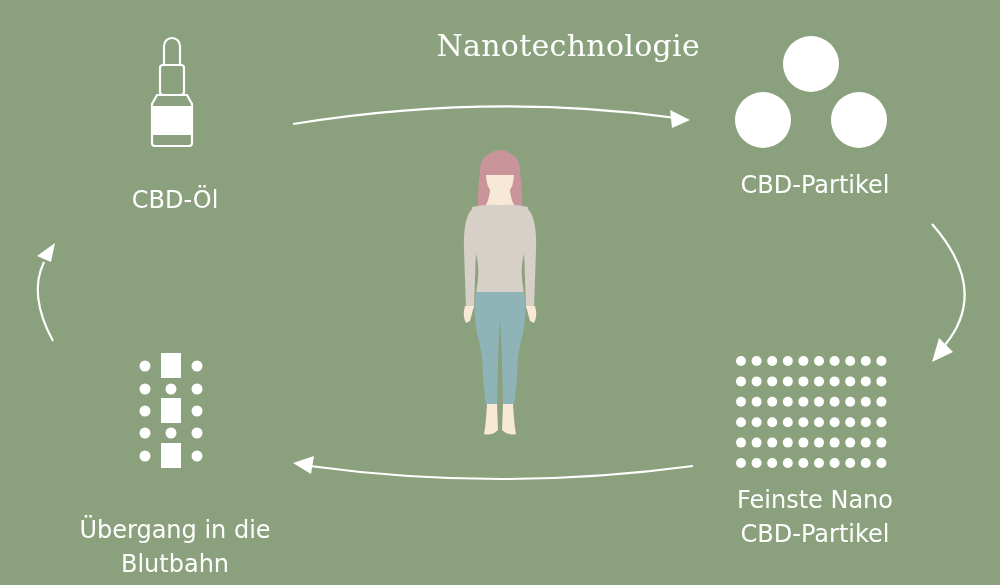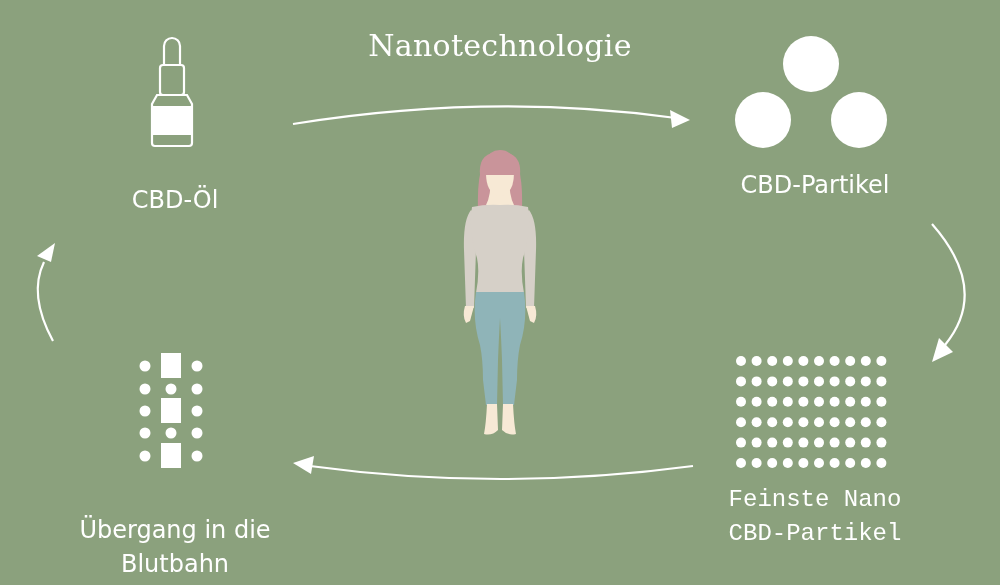--- a/index.html
+++ b/index.html
@@ -3,31 +3,31 @@
   <meta charset="utf-8">
   <style>
     html, body { margin: 0; padding: 0; }
     body {
       width: 1000px; height: 585px; overflow: hidden;
       background: #8ba17d;
       font-family: "DejaVu Sans", sans-serif;
     }
     .stage { position: relative; width: 1000px; height: 585px; background: var(--bg, #8ba17d); }
     .title {
-      position: absolute; left: 300px; top: 28px; width: 400px; text-align: center;
+      position: absolute; left: 300px; top: 28px; width: 400px; text-align: right;
       font-family: "DejaVu Serif", serif; font-size: 30px; color: #ffffff; letter-spacing: 0.3px;
     }
     .label {
       position: absolute; color: #ffffff; font-family: "DejaVu Sans", sans-serif;
       font-size: 24px; line-height: 34px; text-align: center;
     }
     .label span { display: block; }
     .label-oil { left: 90px; top: 168px; width: 170px; margin-top: 15px; }
     .label-particles { left: 690px; top: 168px; width: 250px; }
-    .label-nano { left: 690px; top: 483px; width: 250px; font-family: Liberation Mono, monospace; }
+    .label-nano { left: 690px; top: 483px; width: 250px; }
     .label-blood { left: 40px; top: 483px; width: 270px; margin-top: 30px; }
     svg.overlay { position: absolute; left: 0; top: 0; }
   </style>
 </head>
 <body>
 
 <div class="stage" style="--bg: #8ba17d;">
 
   <div class="title">Nanotechnologie</div>
 

